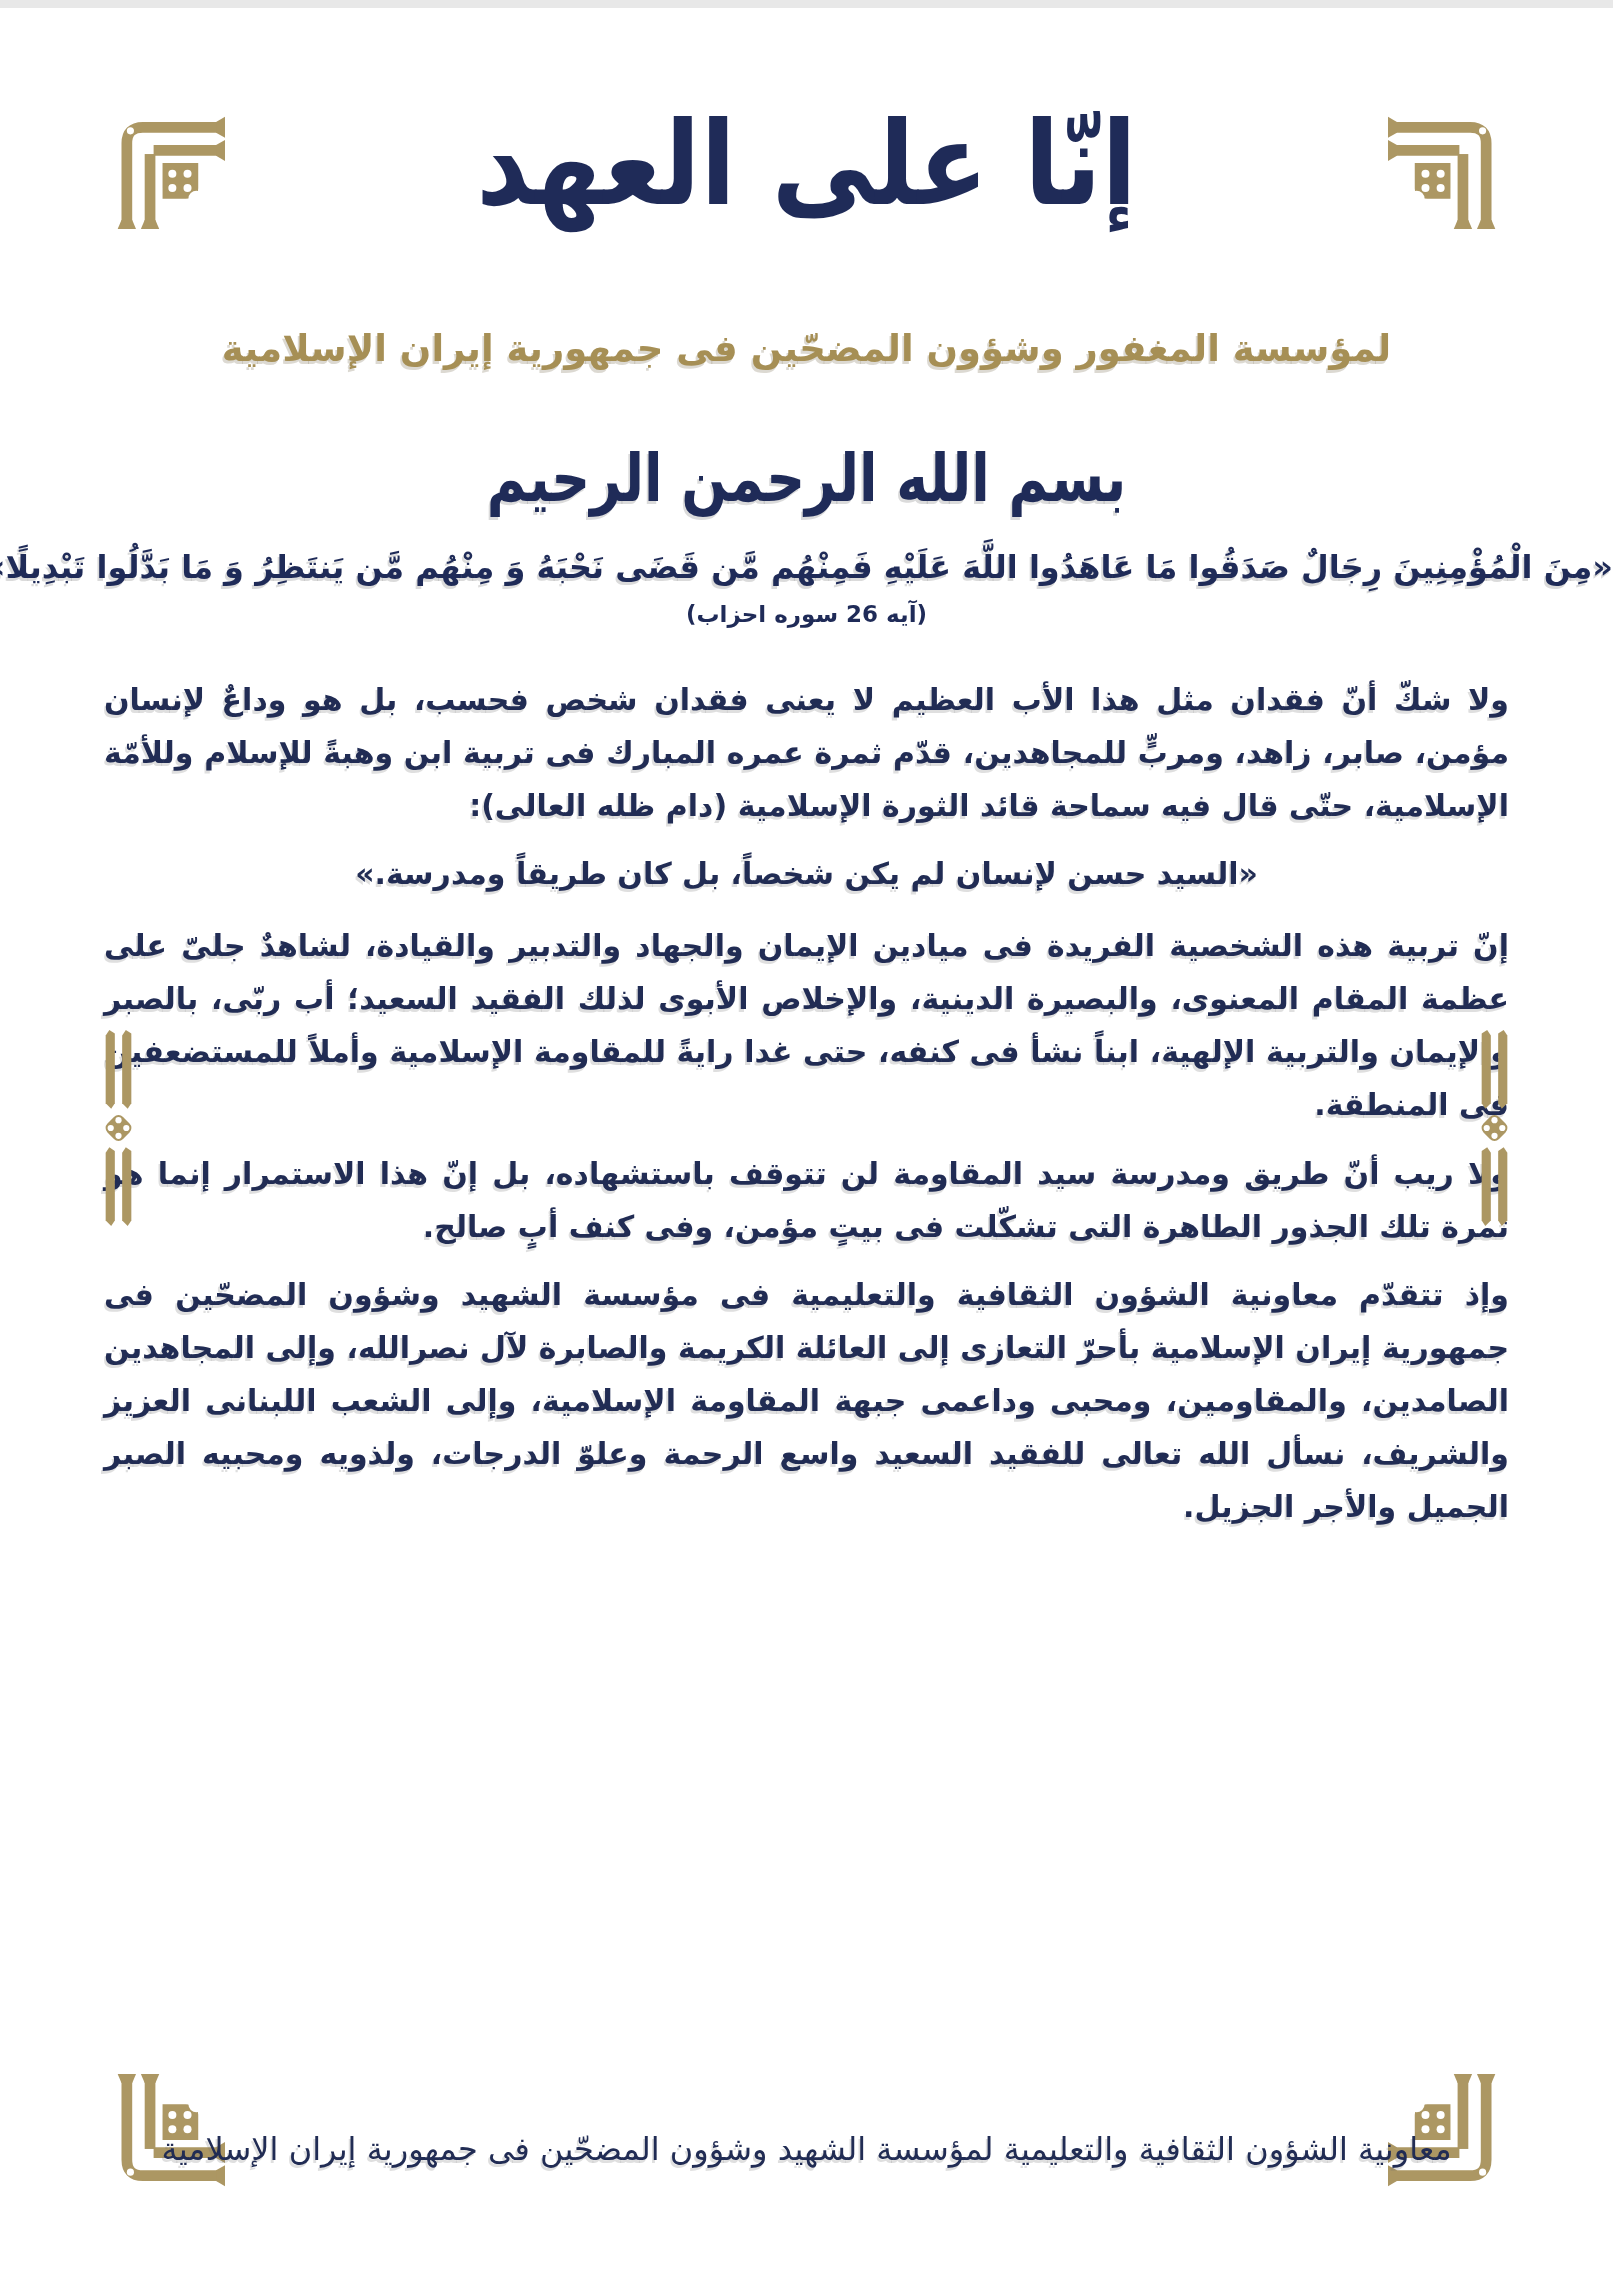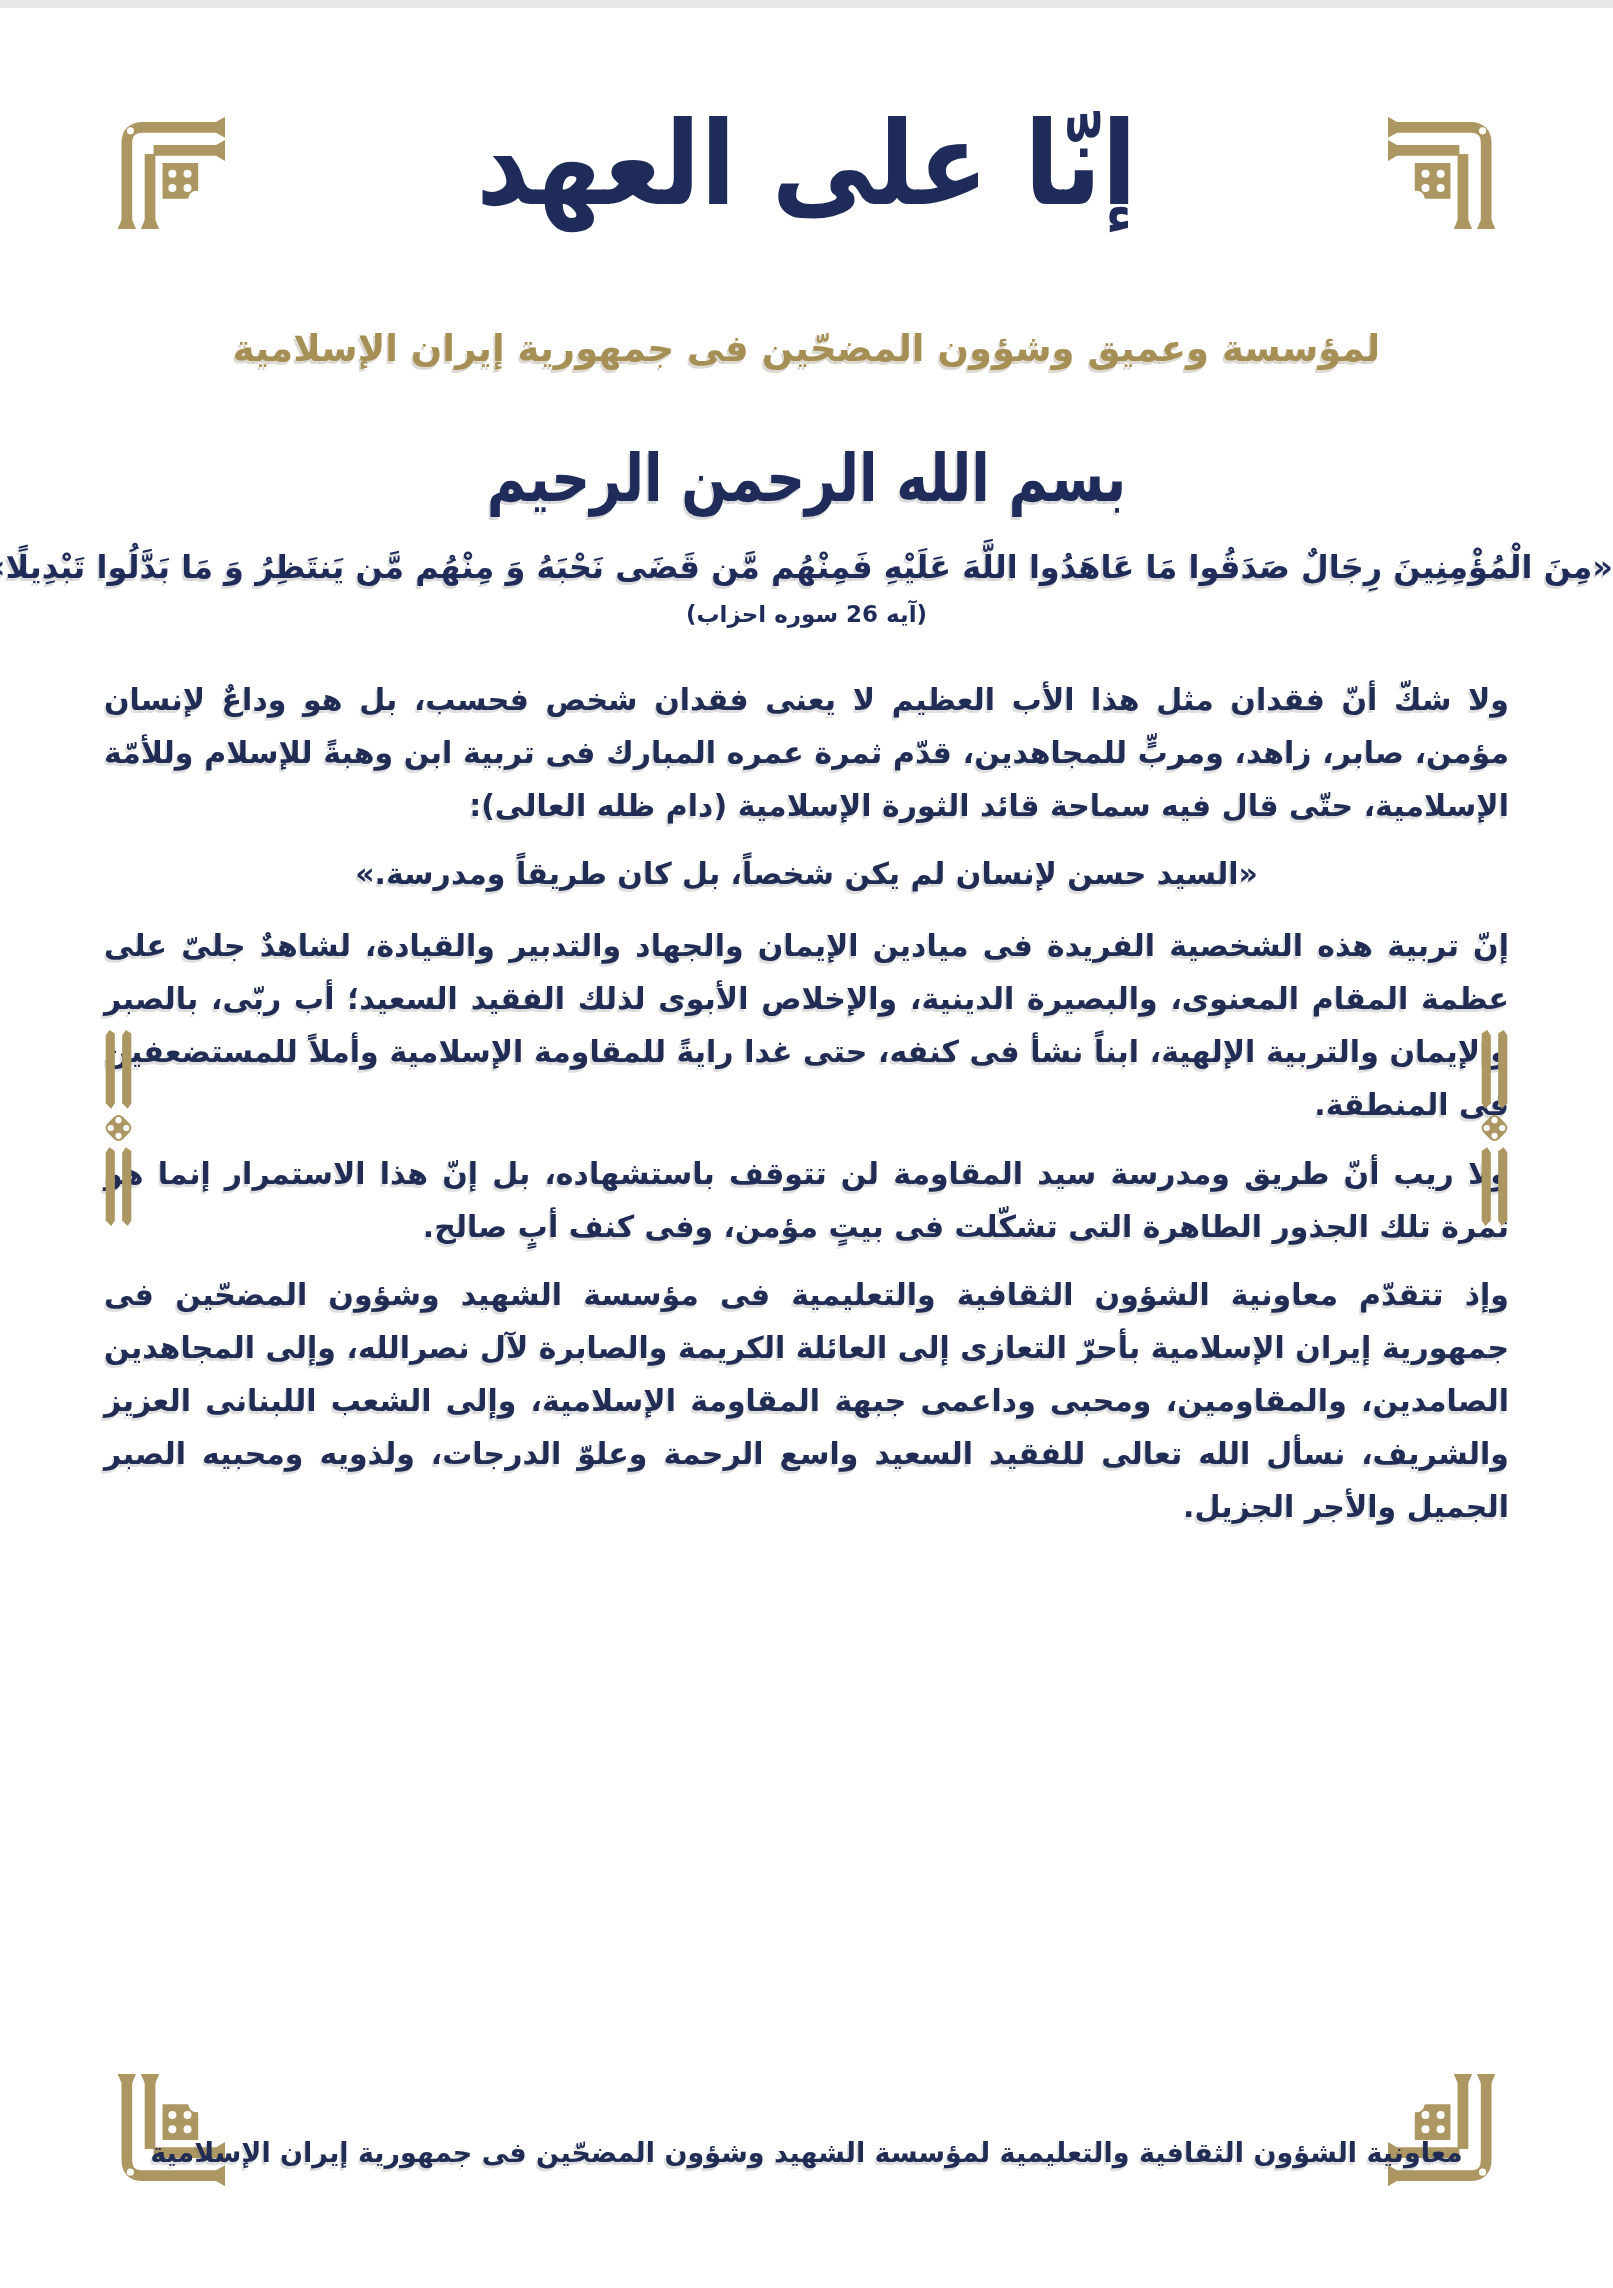--- a/index.html
+++ b/index.html
@@ -70,21 +70,21 @@
   }
   .para{margin:0 0 15.7px 0;}
   .quote-line{
     margin:5.5px 0 18.5px 0;
     text-align:center;text-align-last:center;
   }
   
   .footer{
     position:absolute;left:0;right:0;bottom:129px;
     text-align:center;
-    font-size:27px;font-weight:bold;color:#212C54;
+    font-size:32px;font-weight:normal;color:#212C54;
     text-shadow:-1.8px 2.8px 0 rgba(110,110,110,.22);
   }
 </style>
 </head>
 <body>
 
 <div class="page">
 
   <div class="orn corner-tl">
     <svg viewBox="0 0 130 130" xmlns="http://www.w3.org/2000/svg">
@@ -216,21 +216,21 @@
         <circle cx="18" cy="115.5" r="3.4"></circle>
       </g>
     </svg>
   </div>
 
   <div class="logo-wrap">
     <div class="logo-text">إنّا على العهد</div>
   </div>
 
   <div class="titles">
-    <div class="title-line">لمؤسسة وعميق وشؤون المضحّين فى جمهورية إيران الإسلامية</div>
+    <div class="title-line">لمؤسسة المغفور وشؤون المضحّين فى جمهورية إيران الإسلامية</div>
   </div>
 
   <div class="basmala">
     <div class="basmala-text">بسم الله الرحمن الرحيم</div>
   </div>
 
   <div class="verse">«مِنَ الْمُؤْمِنِينَ رِجَالٌ صَدَقُوا مَا عَاهَدُوا اللَّهَ عَلَيْهِ فَمِنْهُم مَّن قَضَى نَحْبَهُ وَ مِنْهُم مَّن يَنتَظِرُ وَ مَا بَدَّلُوا تَبْدِيلًا»</div>
   <div class="verse-ref">(آيه 26 سوره احزاب)</div>
 
   <div class="body-col">

